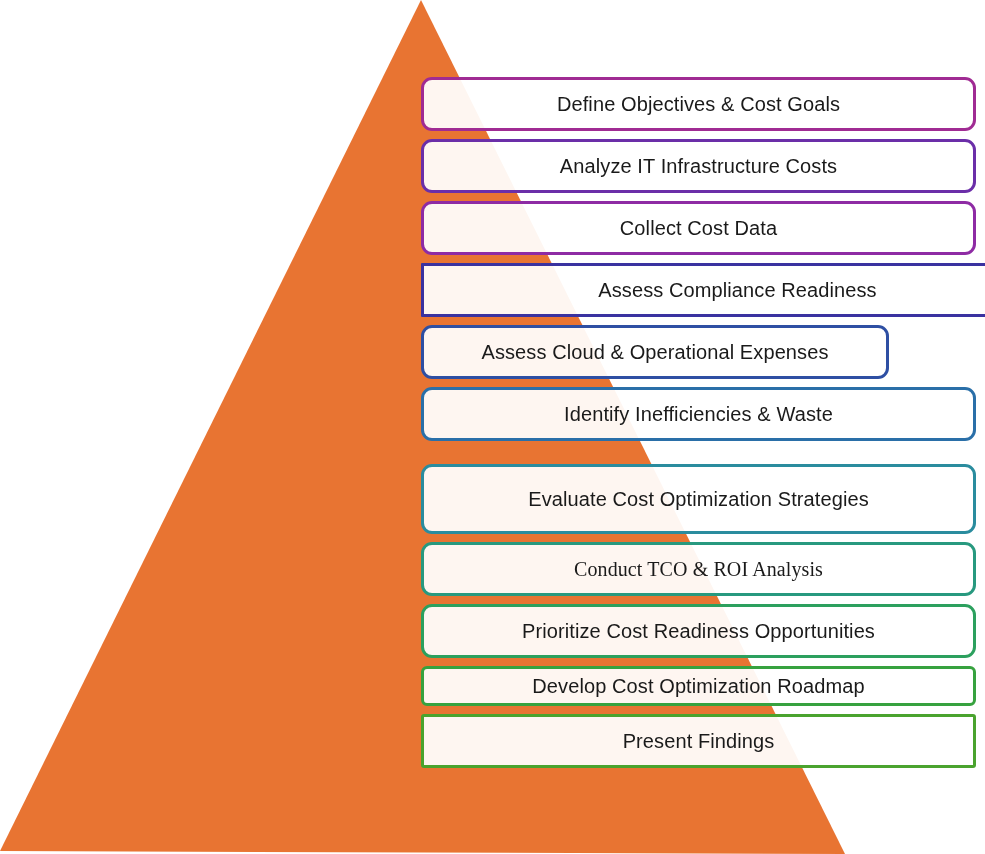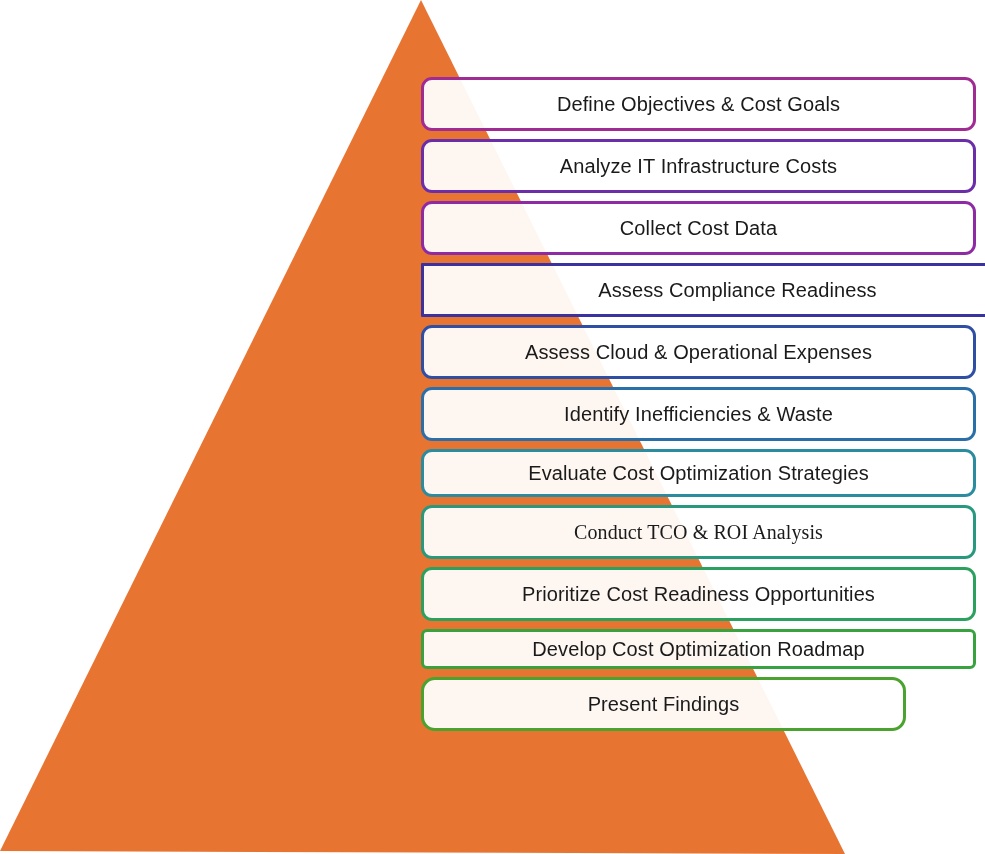--- a/index.html
+++ b/index.html
@@ -84,36 +84,36 @@
       </div>
       <div class="step-box" style="width: 555px; height: 54px; border-width: 3px; border-radius: 11px; border-color: rgb(107, 46, 168); background: rgba(255, 255, 255, 0.933);">
         <span class="step-label" style="color: rgb(26, 26, 26);">Analyze IT Infrastructure Costs</span>
       </div>
       <div class="step-box" style="width: 555px; height: 54px; border-width: 3px; border-radius: 11px; border-color: rgb(142, 43, 164); background: rgba(255, 255, 255, 0.933);">
         <span class="step-label" style="color: rgb(26, 26, 26);">Collect Cost Data</span>
       </div>
       <div class="step-box" style="width: 633px; height: 54px; border-width: 3px; border-radius: 1px; border-color: rgb(58, 50, 160); background: rgba(255, 255, 255, 0.933);">
         <span class="step-label" style="color: rgb(26, 26, 26);">Assess Compliance Readiness</span>
       </div>
-      <div class="step-box" style="width: 555px; height: 54px; border-width: 3px; border-radius: 11px; border-color: rgb(46, 79, 163); background: rgba(255, 255, 255, 0.933);">
+      <div class="step-box" style="width: 468px; height: 54px; border-width: 3px; border-radius: 11px; border-color: rgb(46, 79, 163); background: rgba(255, 255, 255, 0.933);">
         <span class="step-label" style="color: rgb(26, 26, 26);">Assess Cloud &amp; Operational Expenses</span>
       </div>
       <div class="step-box" style="width: 555px; height: 54px; border-width: 3px; border-radius: 11px; border-color: rgb(42, 111, 168); background: rgba(255, 255, 255, 0.933);">
         <span class="step-label" style="color: rgb(26, 26, 26);">Identify Inefficiencies &amp; Waste</span>
       </div>
-      <div class="step-box" style="width: 555px; height: 48px; border-width: 3px; border-radius: 11px; border-color: rgb(42, 140, 158); background: rgba(255, 255, 255, 0.933);">
+      <div class="step-box" style="width: 555px; height: 70px; border-width: 3px; border-radius: 11px; border-color: rgb(42, 140, 158); background: rgba(255, 255, 255, 0.933); margin-top: 15px;">
         <span class="step-label" style="color: rgb(26, 26, 26);">Evaluate Cost Optimization Strategies</span>
       </div>
       <div class="step-box" style="width: 555px; height: 54px; border-width: 3px; border-radius: 11px; border-color: rgb(40, 153, 127); background: rgba(255, 255, 255, 0.933);">
         <span class="step-label" style="color: rgb(26, 26, 26); font-family: Liberation Serif, serif;">Conduct TCO &amp; ROI Analysis</span>
       </div>
       <div class="step-box" style="width: 555px; height: 54px; border-width: 3px; border-radius: 11px; border-color: rgb(44, 160, 94); background: rgba(255, 255, 255, 0.933);">
         <span class="step-label" style="color: rgb(26, 26, 26);">Prioritize Cost Readiness Opportunities</span>
       </div>
       <div class="step-box" style="width: 555px; height: 40px; border-width: 3px; border-radius: 6px; border-color: rgb(55, 162, 63); background: rgba(255, 255, 255, 0.933);">
         <span class="step-label" style="color: rgb(26, 26, 26);">Develop Cost Optimization Roadmap</span>
       </div>
-      <div class="step-box" style="width: 485px; height: 54px; border-width: 3px; border-radius: 14px; border-color: rgb(74, 163, 46); background: rgba(255, 255, 255, 0.933);">
+      <div class="step-box" style="width: 555px; height: 54px; border-width: 3px; border-radius: 3px; border-color: rgb(74, 163, 46); background: rgba(255, 255, 255, 0.933);">
         <span class="step-label" style="color: rgb(26, 26, 26);">Present Findings</span>
       </div>
     </div>
 
 </div>
 
 </body></html>

